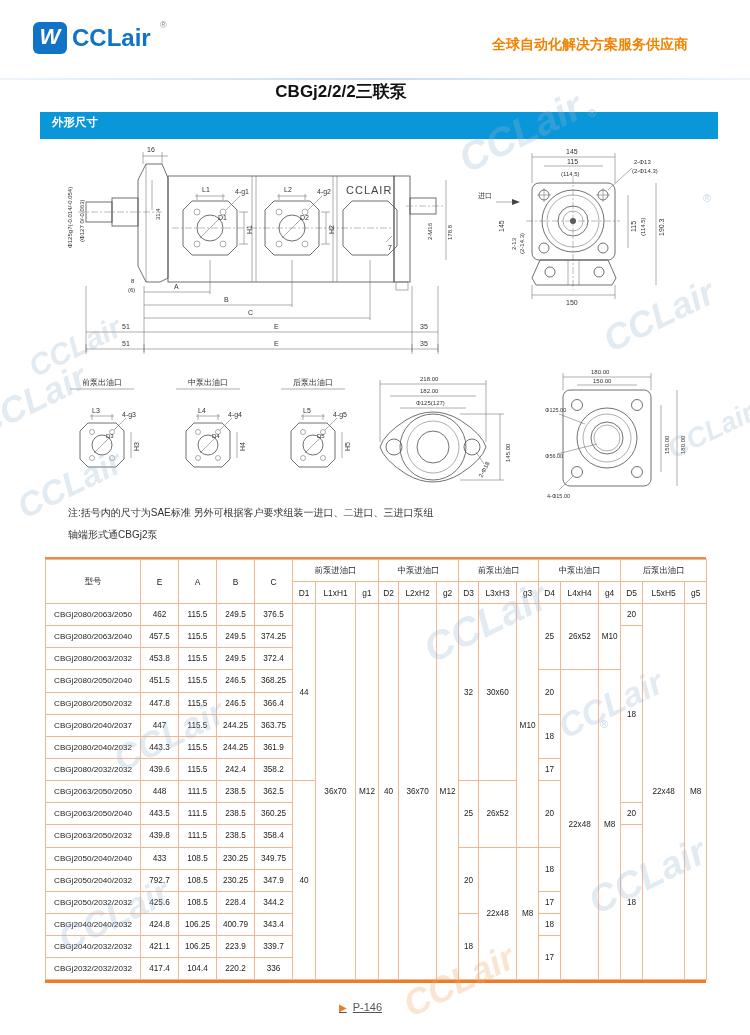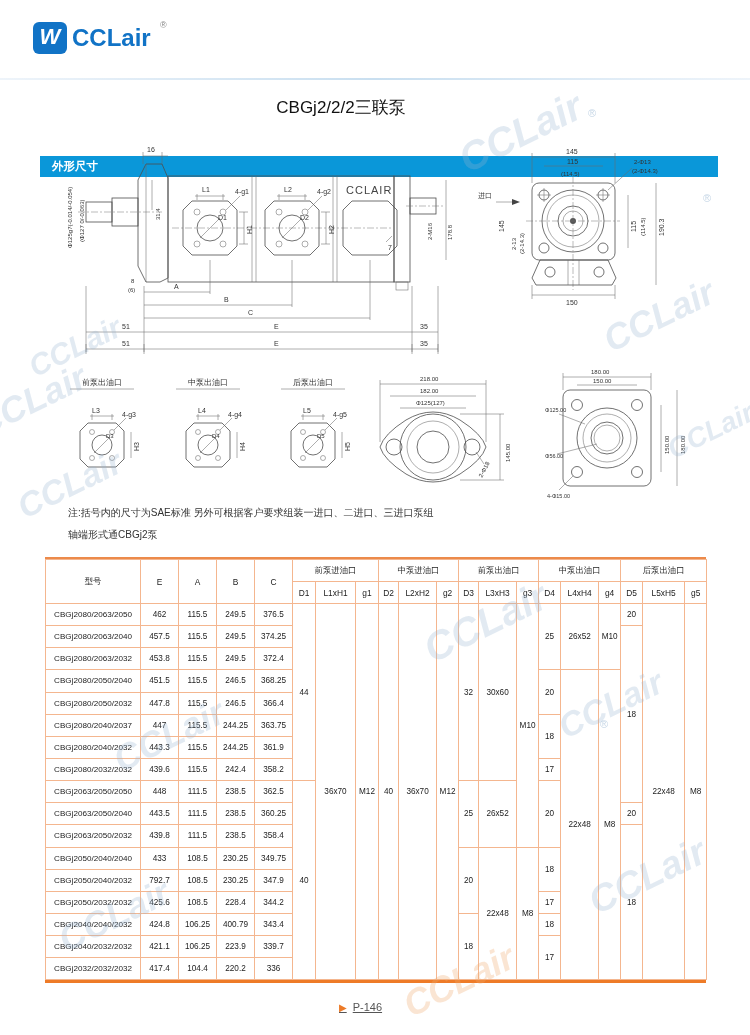--- a/index.html
+++ b/index.html
@@ -10,25 +10,25 @@
   .logo-box{position:absolute;left:33px;top:22px;width:34px;height:32px;background:#1173c6;
             border-radius:6px;color:#fff;font-style:italic;font-weight:bold;font-size:22px;
             text-align:center;line-height:30px;}
   .logo-text{position:absolute;left:72px;top:24px;font-size:24px;font-weight:bold;color:#1173c6;
              letter-spacing:0px;}
   .logo-reg{position:absolute;left:160px;top:20px;font-size:9px;color:#888;}
   .slogan{position:absolute;right:62px;top:36px;font-size:14px;font-weight:bold;color:#f28200;}
   .hdr-rule{position:absolute;left:0;top:78px;width:750px;height:2px;
             background:linear-gradient(90deg,#eef4fa,#c9dff0,#eef4fa);}
   
-  .doc-title{position:absolute;left:0;top:96px;width:682px;text-align:center;
-             font-size:17px;font-weight:normal;color:#111;}
-  .banner{position:absolute;left:40px;top:112px;width:678px;height:21px;background:#0a97d9;
+  .doc-title{position:absolute;left:0;top:80px;width:682px;text-align:center;
+             font-size:17px;font-weight:bold;color:#111;}
+  .banner{position:absolute;left:40px;top:112px;width:678px;height:27px;background:#0a97d9;
           color:#fff;font-size:11.5px;font-weight:bold;line-height:21px;padding-left:12px;
-          box-sizing:border-box;margin-top:44px;}
+          box-sizing:border-box;}
   
   svg{position:absolute;overflow:visible;}
   svg text{font-family:"Liberation Sans",sans-serif;fill:#333;}
   .ln{stroke:#4d4d4d;stroke-width:0.8;fill:none;}
   .lnt{stroke:#6a6a6a;stroke-width:0.55;fill:none;}
   .cl{stroke:#777;stroke-width:0.5;fill:none;stroke-dasharray:7 2 2 2;}
   .dim{font-size:7px;}
   .dimS{font-size:6px;}
   
   .note{position:absolute;left:68px;font-size:10px;color:#333;}
@@ -53,20 +53,21 @@
 </style>
 </head>
 <body>
 
 <div class="page">
 
   <div class="hdr">
     <div class="logo-box">W</div>
     <div class="logo-text">CCLair</div>
     <div class="logo-reg">®</div>
+    <div class="slogan">全球自动化解决方案服务供应商</div>
     <div class="hdr-rule"></div>
   </div>
 
   <div class="doc-title">CBGj2/2/2三联泵</div>
   <div class="banner">外形尺寸</div>
   <span class="reg-wm" style="left:588px;top:107px;">®</span>
 
   <svg style="left:40px;top:140px;" width="420" height="225" viewBox="0 0 420 225">
 
     <rect class="ln" x="46" y="62" width="26" height="20"></rect>

